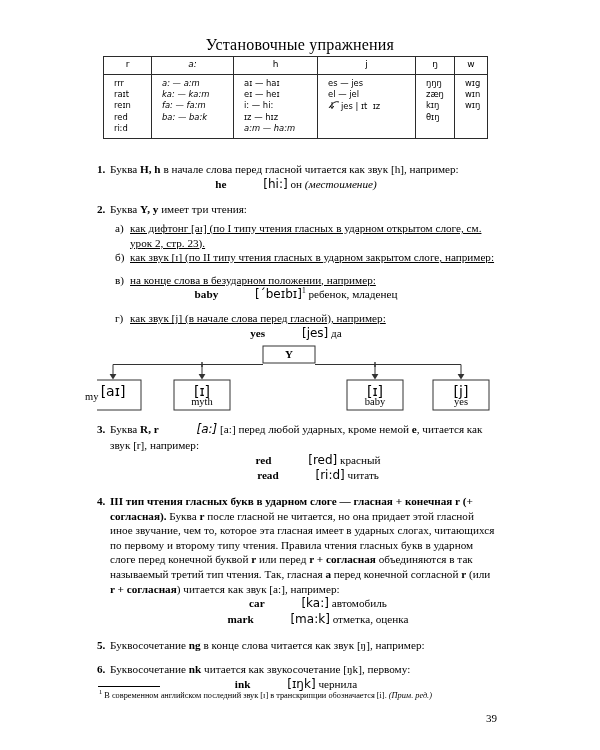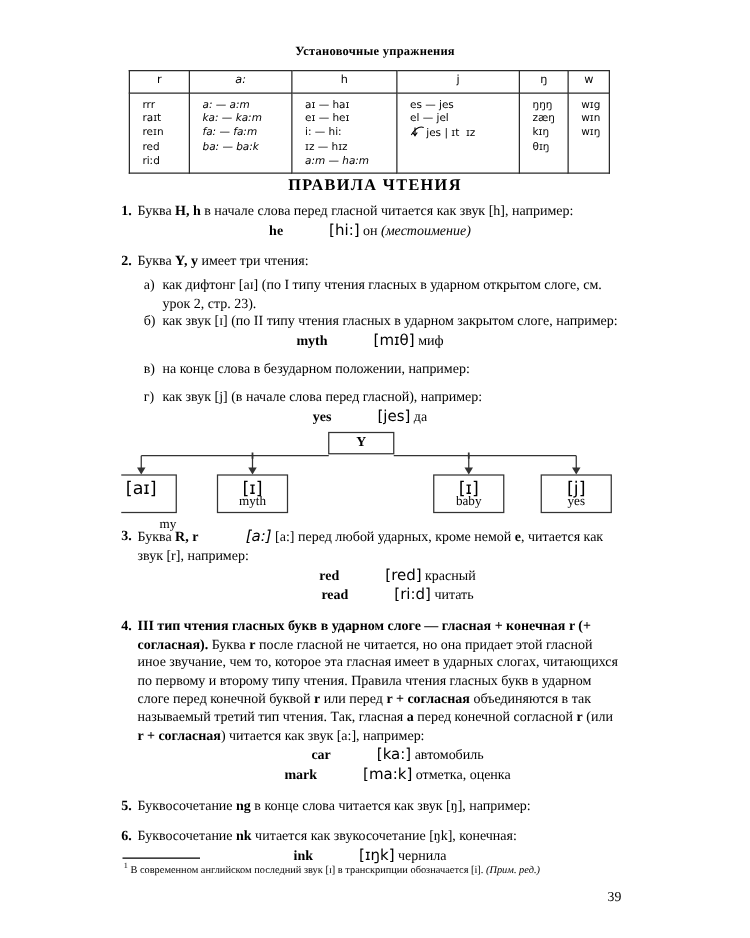--- a/index.html
+++ b/index.html
@@ -20,22 +20,22 @@
     left: 0; top: 0;
     width: 600px;
     height: 750px;
     box-sizing: border-box;
     padding: 0;
   }
 
   
   .table-title {
     text-align: center;
-    font-weight: bold;
-    font-size: 10px;
+    font-weight: normal;
+    font-size: 16px;
     letter-spacing: .2px;
     margin: 0;
     position: absolute;
     left: 0; right: 0;
     top: 36px;
   }
 
   
   .drill-table-wrap {
     position: absolute;
@@ -122,21 +122,21 @@
   .example.ind { padding-left: 44px; }
   .sub-item {
     display: flex;
     align-items: flex-start;
     margin-left: 18px;
   }
   .sub-let {
     width: 15px;
     flex: 0 0 15px;
   }
-  .sub-txt { flex: 1 1 auto; }
+  .sub-txt { flex: 1 1 auto; text-decoration: underline; }
   .gap4 { height: 4px; }
   .gap8 { height: 8px; }
   .gap10 { height: 10px; }
   sup.fn {
     font-size: 7.5px;
     vertical-align: super;
     line-height: 0;
   }
 
   
@@ -245,21 +245,20 @@
           <td>
             <span class="cellline">wɪg</span>
             <span class="cellline">wɪn</span>
             <span class="cellline">wɪŋ</span>
           </td>
         </tr>
       </tbody>
     </table>
   </div>
 
-  <div class="main-title">ПРАВИЛА ЧТЕНИЯ</div>
 
   <div class="content">
 
     <div class="rule-row">
       <div class="rule-num">1.</div>
       <div class="rule-body"><span>Буква </span><span class="b">H, h</span><span> в начале слова перед гласной читается как звук [h], например:</span></div>
     </div>
     <div class="example"><span class="b">he</span> <span class="ipa">[hi:]</span> <span>он</span> <span class="i">(местоимение)</span></div>
 
     <div class="gap10"></div>
@@ -273,28 +272,28 @@
 
     <div class="sub-item">
       <div class="sub-let">а)</div>
       <div class="sub-txt">как дифтонг [aɪ] (по I типу чтения гласных в ударном открытом слоге, см. урок 2, стр. 23).</div>
     </div>
 
     <div class="sub-item">
       <div class="sub-let">б)</div>
       <div class="sub-txt">как звук [ɪ] (по II типу чтения гласных в ударном закрытом слоге, например:</div>
     </div>
-    <div class="example"><span class="b">myth</span> <span class="ipa">[mɪθ]</span> <span>миф</span></div>
 
     <div class="gap8"></div>
 
     <div class="sub-item">
       <div class="sub-let">в)</div>
       <div class="sub-txt">на конце слова в безударном положении, например:</div>
     </div>
+    <div class="example"><span class="b">baby</span> <span class="ipa">[ˊbeɪbɪ]</span><sup class="fn">1</sup> <span>ребенок, младенец</span></div>
 
     <div class="gap8"></div>
 
     <div class="sub-item">
       <div class="sub-let">г)</div>
       <div class="sub-txt">как звук [j] (в начале слова перед гласной), например:</div>
     </div>
     <div class="example"><span class="b">yes</span> <span class="ipa">[jes]</span> <span>да</span></div>
 
     <div class="diagram">
@@ -321,21 +320,21 @@
 
         <rect x="-12" y="36" width="56" height="30" fill="#ffffff" stroke="#333" stroke-width="1"></rect>
         <rect x="77" y="36" width="56" height="30" fill="#ffffff" stroke="#333" stroke-width="1"></rect>
         <rect x="250" y="36" width="56" height="30" fill="#ffffff" stroke="#333" stroke-width="1"></rect>
         <rect x="336" y="36" width="56" height="30" fill="#ffffff" stroke="#333" stroke-width="1"></rect>
       </svg>
 
       <div style="position:absolute;left:166px;top:3px;width:52px;text-align:center;" class="dg-root">Y</div>
 
       <div style="position:absolute;left:-12px;top:38px;width:56px;text-align:center;" class="dg-label ipa-l">[aɪ]</div>
-      <div style="position:absolute;left:-12px;top:69px;width:56px;text-align:right;" class="dg-label">my</div>
+      <div style="position:absolute;left:-12px;top:46px;width:56px;text-align:left;" class="dg-label">my</div>
 
       <div style="position:absolute;left:77px;top:38px;width:56px;text-align:center;" class="dg-label ipa-l">[ɪ]</div>
       <div style="position:absolute;left:77px;top:51px;width:56px;text-align:center;" class="dg-label">myth</div>
 
       <div style="position:absolute;left:250px;top:38px;width:56px;text-align:center;" class="dg-label ipa-l">[ɪ]</div>
       <div style="position:absolute;left:250px;top:51px;width:56px;text-align:center;" class="dg-label">baby</div>
 
       <div style="position:absolute;left:336px;top:38px;width:56px;text-align:center;" class="dg-label ipa-l">[j]</div>
       <div style="position:absolute;left:336px;top:51px;width:56px;text-align:center;" class="dg-label">yes</div>
     </div>
@@ -362,21 +361,21 @@
 
     <div class="rule-row">
       <div class="rule-num">5.</div>
       <div class="rule-body"><span>Буквосочетание </span><span class="b">ng</span><span> в конце слова читается как звук [ŋ], например:</span></div>
     </div>
 
     <div class="gap10"></div>
 
     <div class="rule-row">
       <div class="rule-num">6.</div>
-      <div class="rule-body"><span>Буквосочетание </span><span class="b">nk</span><span> читается как звукосочетание [ŋk], конечная:</span></div>
+      <div class="rule-body"><span>Буквосочетание </span><span class="b">nk</span><span> читается как звукосочетание [ŋk], первому:</span></div>
     </div>
     <div class="example"><span class="b">ink</span> <span class="ipa">[ɪŋk]</span> <span>чернила</span></div>
 
   </div>
 
   <div class="footnote">
     <div class="fn-rule"></div>
     <div class="fn-text"><sup class="fn-mark">1</sup> <span>В современном английском последний звук [ɪ] в транскрипции обозначается [i]. </span><span class="i">(Прим. ред.)</span></div>
   </div>
 

